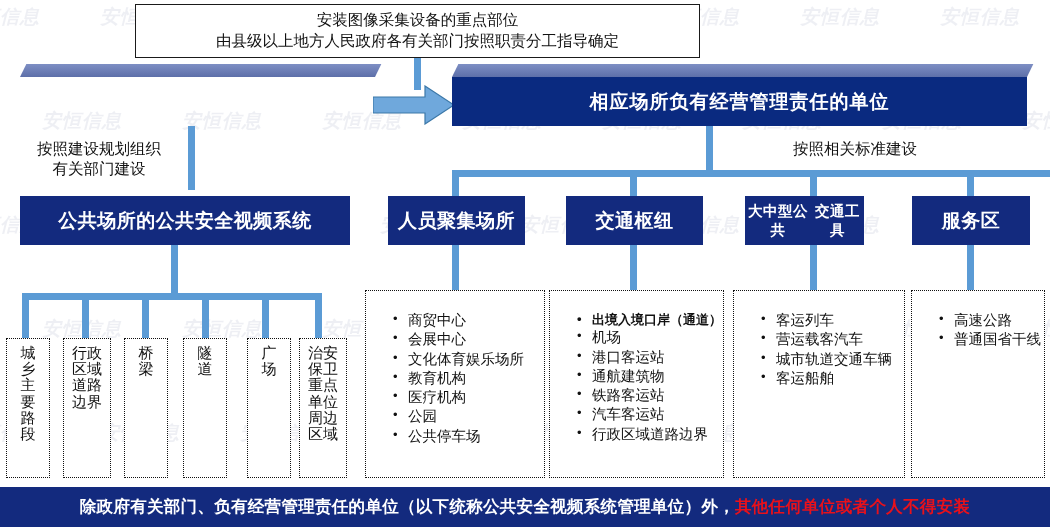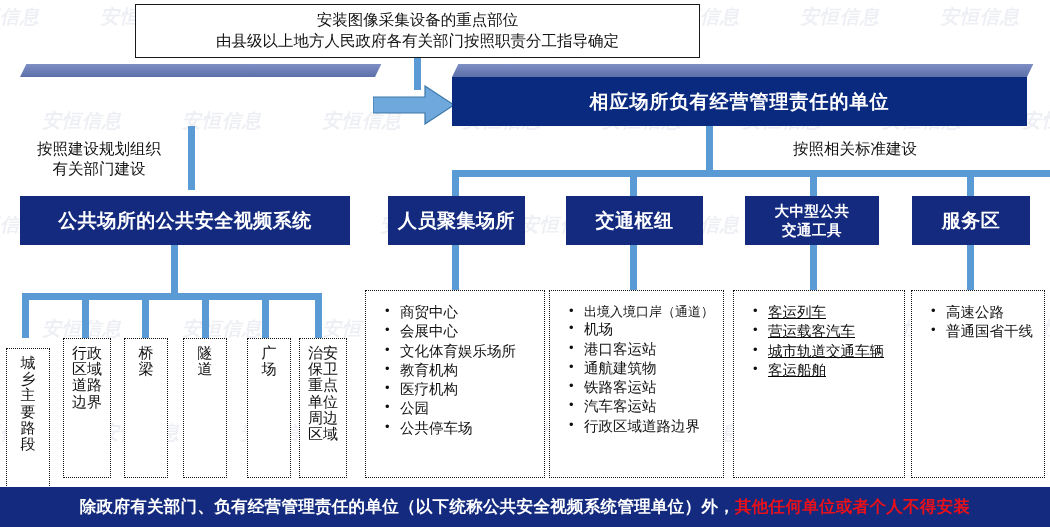--- a/index.html
+++ b/index.html
@@ -70,21 +70,21 @@
   .leaf .vtxt{
     font-size:15px;line-height:1.08;color:#111;text-align:center;
     width:1.15em;word-break:break-all;
   }
 
   
   .panel{
     position:absolute;background:#fff;border:1.5px dotted #111;
     z-index:18;box-sizing:border-box;padding:8px 4px 6px 4px;
   }
-  .panel ul{margin:4px;padding:0 0 0 26px;list-style:none;}
+  .panel ul{margin:12px;padding:0 0 0 26px;list-style:none;}
   .panel li{
     position:relative;font-size:14.5px;line-height:1.33;color:#111;white-space:nowrap;
   }
   .panel li:before{
     content:"\2022";position:absolute;left:-15px;top:-1px;font-size:13px;color:#111;
   }
 
   
   .banner{
     position:absolute;left:0;bottom:0;width:1050px;height:40px;
@@ -210,30 +210,30 @@
   </div>
 
   <div class="navybox big" style="left:20px;top:196px;width:330px;height:49px;">
     <span>公共场所的公共安全视频系统</span>
   </div>
 
   <div class="navybox big" style="left:566px;top:196px;width:137px;height:49px;">
     <span>交通枢纽</span>
   </div>
 
-  <div class="navybox small" style="left:745px;top:196px;width:134px;height:49px;flex-direction:column;">
+  <div class="navybox small" style="left:745px;top:196px;width:119px;height:49px;flex-direction:row;">
     <span>大中型公共</span>
     <span>交通工具</span>
   </div>
 
   <div class="navybox big" style="left:912px;top:196px;width:118px;height:49px;">
     <span>服务区</span>
   </div>
 
-  <div class="leaf" style="left:6px;top:338px;width:44px;height:140px;margin-top:10px;">
+  <div class="leaf" style="left:6px;top:338px;width:44px;height:140px;">
     <div class="vtxt">城乡主要路段</div>
   </div>
   <div class="leaf" style="left:63px;top:338px;width:48px;height:140px;">
     <div class="vtxt" style="width:2.3em;">行政区域道路边界</div>
   </div>
   <div class="leaf" style="left:124px;top:338px;width:44px;height:140px;">
     <div class="vtxt">桥梁</div>
   </div>
   <div class="leaf" style="left:183px;top:338px;width:44px;height:140px;">
     <div class="vtxt">隧道</div>
@@ -252,31 +252,31 @@
       <li>文化体育娱乐场所</li>
       <li>教育机构</li>
       <li>医疗机构</li>
       <li>公园</li>
       <li>公共停车场</li>
     </ul>
   </div>
 
   <div class="panel" style="left:549px;top:290px;width:175px;height:188px;">
     <ul>
-      <li style="font-size:13px;">出境入境口岸（通道）</li>
+      <li style="font-size:13px;font-weight:bold;">出境入境口岸（通道）</li>
       <li>机场</li>
       <li>港口客运站</li>
       <li>通航建筑物</li>
       <li>铁路客运站</li>
       <li>汽车客运站</li>
       <li>行政区域道路边界</li>
     </ul>
   </div>
 
-  <div class="panel" style="left:733px;top:290px;width:172px;height:188px;text-decoration:underline;">
+  <div class="panel" style="left:733px;top:290px;width:172px;height:188px;">
     <ul>
       <li>客运列车</li>
       <li>营运载客汽车</li>
       <li>城市轨道交通车辆</li>
       <li>客运船舶</li>
     </ul>
   </div>
 
   <div class="panel" style="left:911px;top:290px;width:134px;height:188px;">
     <ul>

